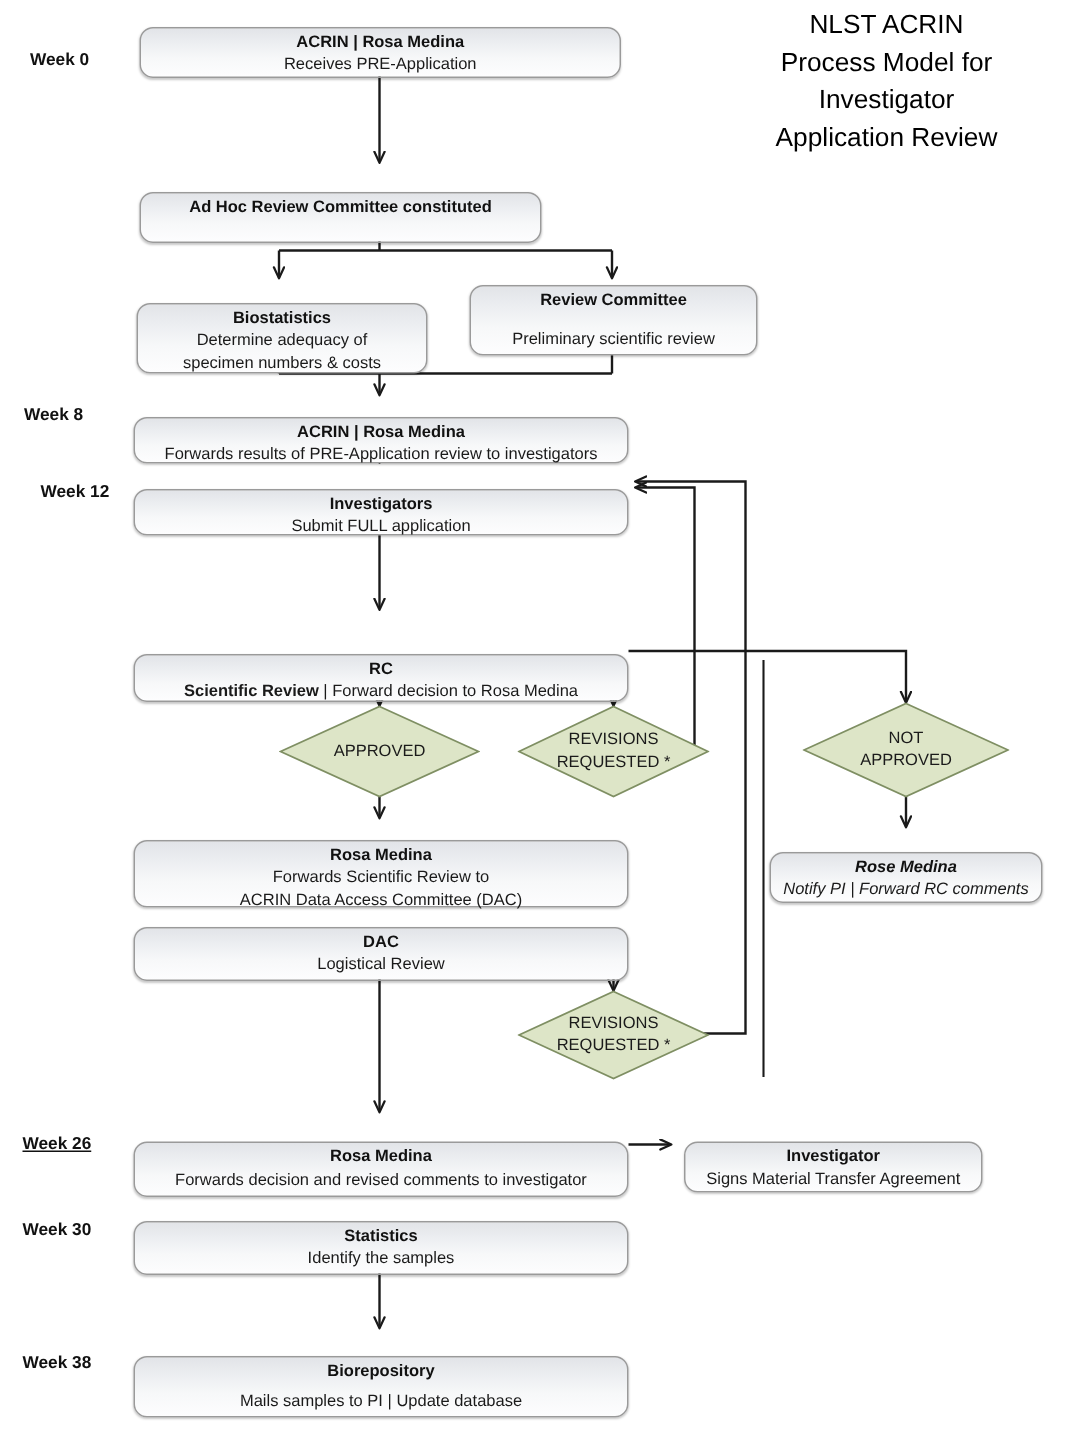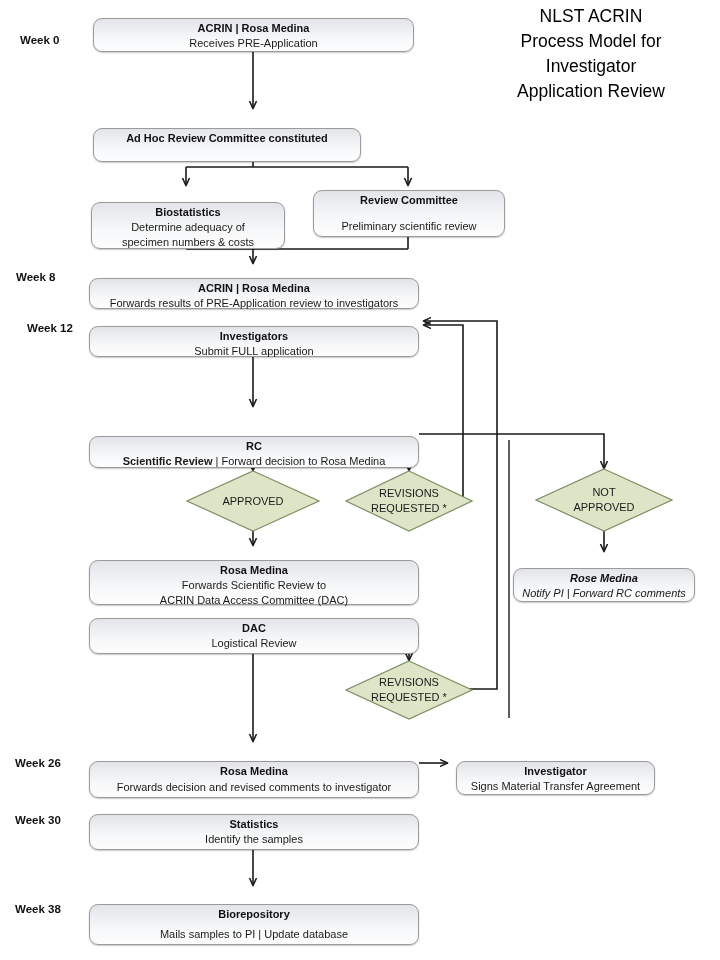--- a/index.html
+++ b/index.html
@@ -182,21 +182,21 @@
   <div class="title">
     <div>NLST ACRIN</div>
     <div>Process Model for</div>
     <div>Investigator</div>
     <div>Application Review</div>
   </div>
 
   <div class="week" style="left:20px; top:12px;margin-top:22px;">Week 0</div>
   <div class="week" style="left:16px; top:271px;">Week  8</div>
   <div class="week" style="left:11px; top:322px;margin-left:16px;">Week  12</div>
-  <div class="week" style="left:15px; top:757px;">Week 26</div>
+  <div class="week" style="left:15px; top:757px;text-decoration:underline;">Week 26</div>
   <div class="week" style="left:15px; top:814px;">Week 30</div>
   <div class="week" style="left:15px; top:903px;">Week 38</div>
 
   <div class="box" style="left:93px; top:2px; width:321px; height:34px;">
     <div class="line1">ACRIN | Rosa Medina</div>
     <div class="line2">Receives PRE-Application</div>
   </div>
 
   <div class="box" style="left:93px; top:112px; width:268px; height:34px;">
     <div class="line1">Ad Hoc Review Committee constituted</div>

